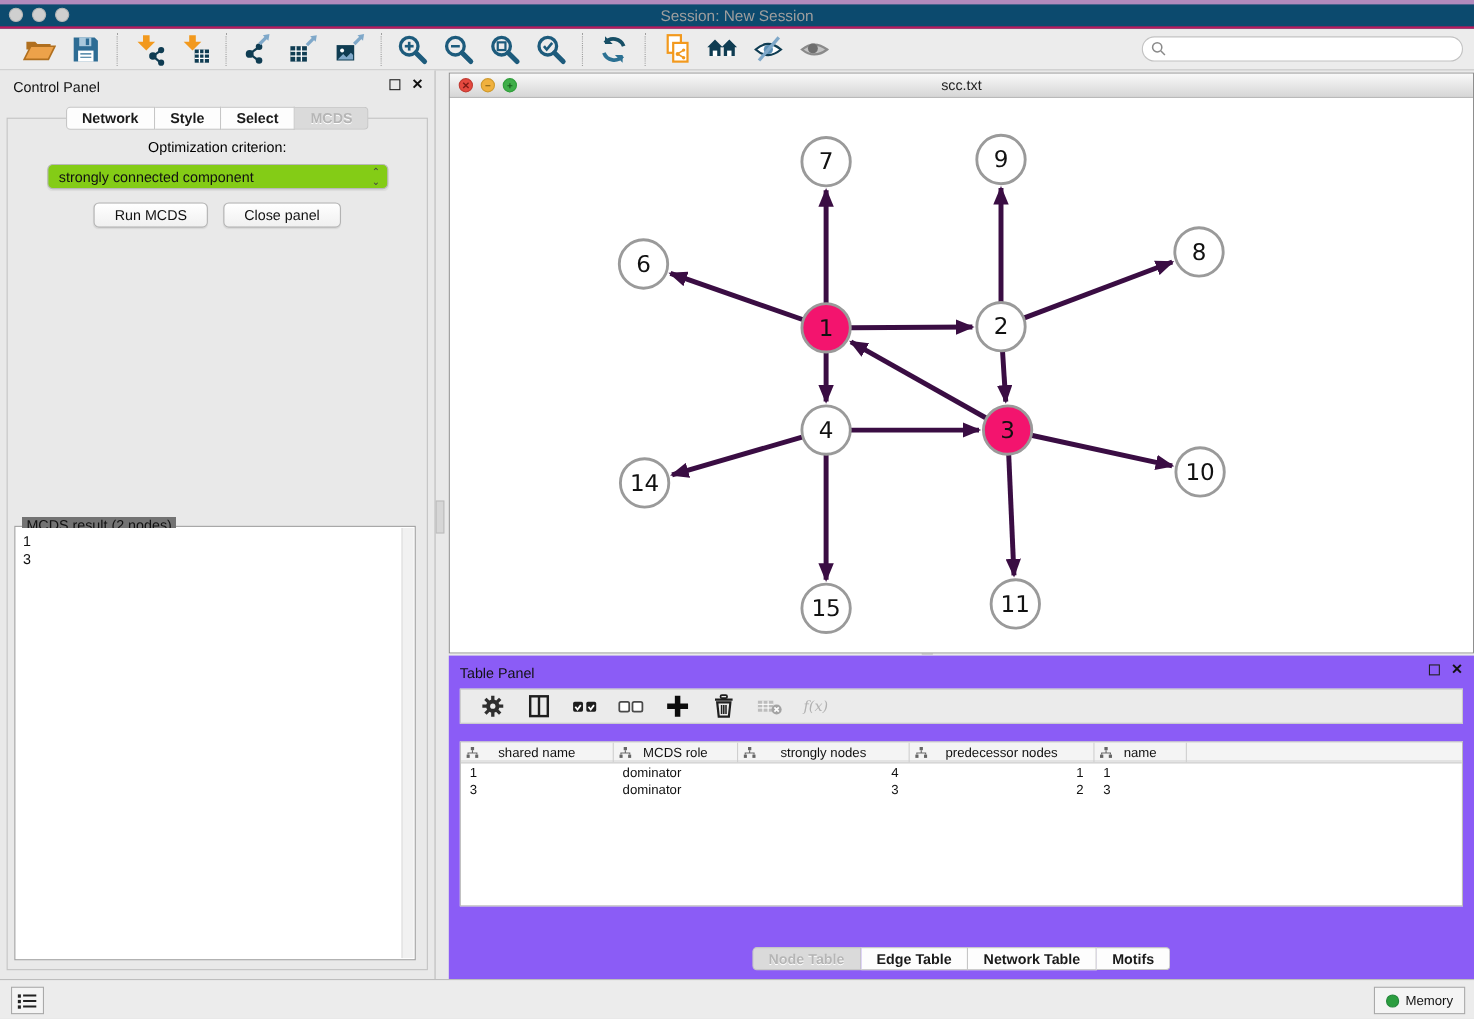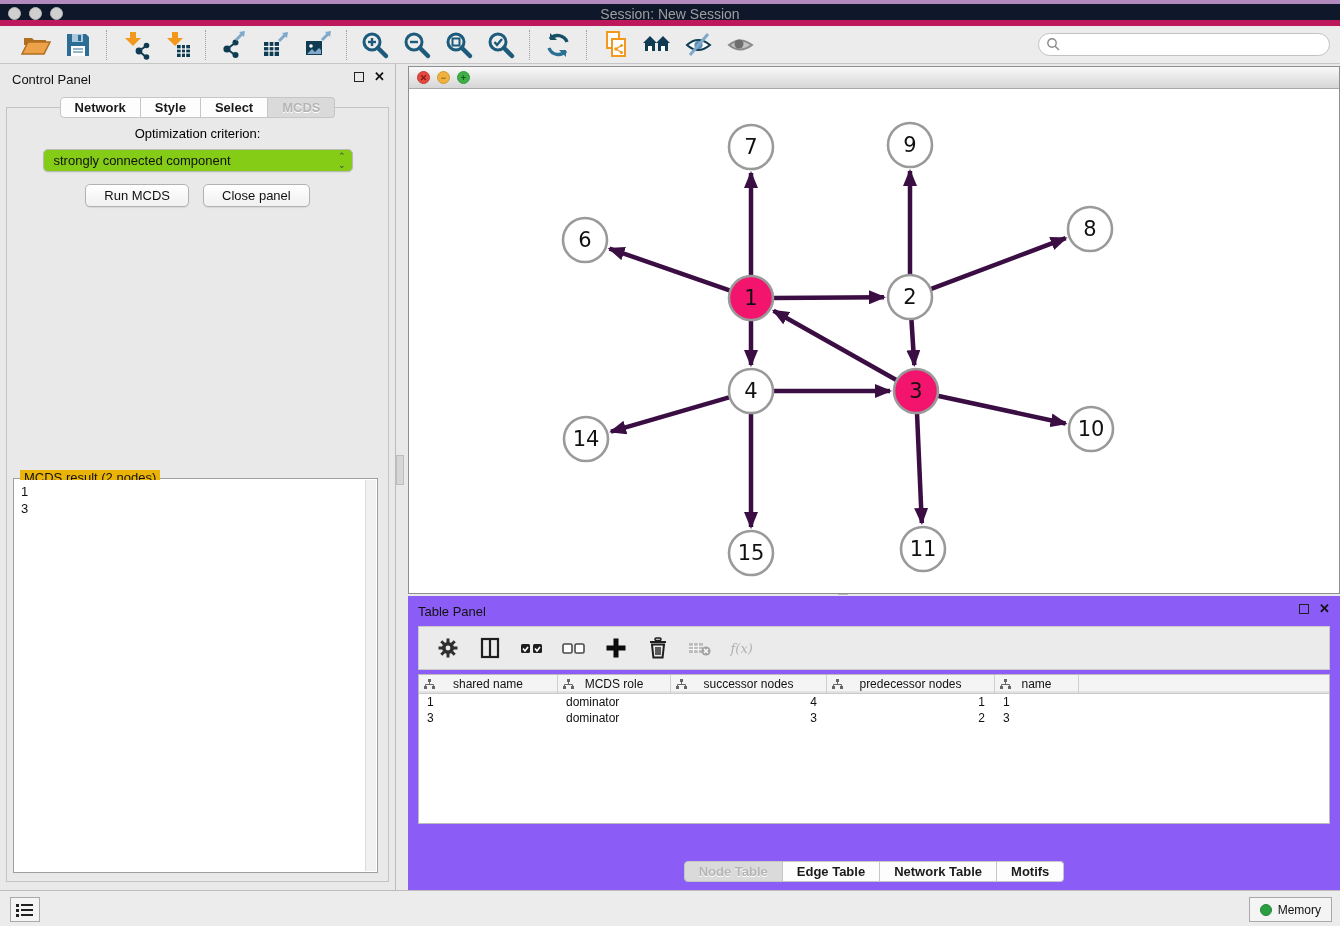--- a/index.html
+++ b/index.html
@@ -3,21 +3,21 @@
 <meta charset="utf-8">
 <style>
   * { margin:0; padding:0; box-sizing:border-box; }
   html,body { width:1340px; height:926px; }
   body { font-family:"Liberation Sans", sans-serif; background:#e9e9e9; position:relative; overflow:hidden; }
 
   .app { position:absolute; inset:0; }
 
   
   .titlebar { position:absolute; left:0; top:0; right:0; height:26px;
-    background:#0f172a; border-bottom:6px solid #be185d; }
+    background:#0c4a6e; border-bottom:2px solid #be185d; }
   .titlebar .accent { position:absolute; left:0; top:0; right:0; height:4px; background:#b28abd; }
   .traffic { position:absolute; left:8px; top:7px; display:flex; gap:8px; }
   .traffic span { width:13px; height:13px; border-radius:50%; background:#cfcfcf; border:1px solid #b6b6b6; }
   .titlebar .title { position:absolute; left:0; right:0; top:6px; text-align:center;
     font-size:14px; color:#9e9e9e; }
 
   
   .toolbar { position:absolute; left:0; top:27px; right:0; height:37px; background:#ececec;
     border-bottom:1px solid #c6c6c6; display:flex; align-items:center; padding-left:8px; }
   .tb-group { display:flex; align-items:center; gap:10px; padding:0 12px; }
@@ -53,21 +53,21 @@
     display:flex; align-items:center; padding-left:10px; box-shadow:0 1px 1px rgba(0,0,0,.06); }
   .dd-arrows { position:absolute; right:6px; top:2px; display:flex; flex-direction:column; line-height:9px;
     font-size:9px; color:#444; }
   .btn-row { display:flex; justify-content:center; gap:14px; margin-top:12px; }
   .aq-btn { height:23px; padding:0 18px; background:linear-gradient(#ffffff,#f0f0f0);
     border:1px solid #b3b3b3; border-radius:5px; font-size:13px; color:#111;
     font-family:"Liberation Sans", sans-serif; box-shadow:0 1px 1px rgba(0,0,0,.08); }
 
   .result-fieldset { position:absolute; left:6px; right:10px; bottom:8px; top:370px;
     border:1px solid #9f9f9f; background:#fff; }
-  .result-legend { position:absolute; left:6px; top:-9px; background:#eab308; padding:0 4px;
+  .result-legend { position:absolute; left:6px; top:-9px; background:#737373; padding:0 4px;
     font-size:13px; color:#111; }
   .result-area { position:absolute; inset:1px 12px 1px 1px; background:#fff; font-size:13px;
     color:#111; padding:3px 0 0 6px; line-height:17px; white-space:pre; overflow:hidden; }
   .result-scroll { position:absolute; top:1px; bottom:1px; right:1px; width:11px; background:#f1f1f1;
     border-left:1px solid #dcdcdc; }
 
   
   .net-window { position:absolute; left:408px; top:66px; right:0; height:528px;
     border:1px solid #8e8e8e; background:#fff; }
   .net-titlebar { position:absolute; left:0; right:0; top:0; height:22px;
@@ -81,21 +81,21 @@
   .net-title { position:absolute; left:0; right:0; top:3px; text-align:center; font-size:13px; color:#222; }
   .net-canvas { position:absolute; left:0; right:0; top:22px; bottom:0; background:#fff; }
   .net-canvas svg { position:absolute; inset:0; }
   .split-grip-v { position:absolute; left:396px; top:455px; width:8px; height:30px; background:#d6d6d6;
     border:1px solid #bdbdbd; }
   .split-grip-h { position:absolute; left:838px; top:588px; width:10px; height:7px; background:#d6d6d6;
     border:1px solid #bdbdbd; }
 
   
   .table-panel { position:absolute; left:408px; top:596px; right:0; bottom:36px; background:#8b5cf6; }
-  .tp-toolbar { position:absolute; left:10px; right:10px; top:30px; height:44px; background:#ebebeb;
+  .tp-toolbar { position:absolute; left:10px; right:10px; top:30px; height:32px; background:#ebebeb;
     border:1px solid #c9c9c9; display:flex; align-items:center; gap:16px; padding-left:16px; }
   .tp-btn { width:26px; height:26px; display:flex; align-items:center; justify-content:center; }
   .tp-table { position:absolute; left:10px; right:10px; top:78px; bottom:66px; background:#fff;
     border:1px solid #bbb; overflow:hidden; }
   .th-row { display:flex; height:19px; background:#f4f4f4; border-bottom:1px solid #c9c9c9;
     box-shadow:inset 0 -2px 0 #e3e3e3; }
   .th-cell { position:relative; height:100%; border-right:1px solid #cfcfcf; display:flex;
     align-items:center; justify-content:center; font-size:12px; color:#111; }
   .th-cell svg { position:absolute; left:5px; top:4px; }
   .tr-row { display:flex; height:16px; font-size:12px; color:#111; }
@@ -348,20 +348,21 @@
   <div class="split-grip-v"></div>
   <div class="split-grip-h"></div>
 
   <div class="net-window">
     <div class="net-titlebar">
       <div class="net-lights">
         <span class="net-light nl-close">✕</span>
         <span class="net-light nl-min">−</span>
         <span class="net-light nl-max">+</span>
       </div>
+      <div class="net-title">scc.txt</div>
     </div>
     <div class="net-canvas">
       <svg id="graphSvg" width="930" height="505" viewBox="0 0 930 505">
           <defs>
             <marker id="arw" markerUnits="userSpaceOnUse" markerWidth="18" markerHeight="14" refX="15" refY="7" orient="auto">
               <path d="M0,0 L17,7 L0,14 z" fill="#3a0d43"></path>
             </marker>
           </defs>
           <line x1="342.0" y1="187.0" x2="342.0" y2="84.0" stroke="#3a0d43" stroke-width="4.5" marker-end="url(#arw)"></line>
           <line x1="321.2" y1="201.7" x2="200.5" y2="159.6" stroke="#3a0d43" stroke-width="4.5" marker-end="url(#arw)"></line>
@@ -527,21 +528,21 @@
             </svg>
             <span>MCDS role</span>
           </div>
           <div class="th-cell" style="width: 156px;">
             <svg width="11" height="11" viewBox="0 0 11 11">
               <rect x="4" y="0" width="3" height="3" fill="#666"></rect>
               <rect x="0" y="7" width="3" height="3" fill="#666"></rect>
               <rect x="8" y="7" width="3" height="3" fill="#666"></rect>
               <path d="M5.5 3 v2 M1.5 7 v-1.5 h8 v1.5" stroke="#666" fill="none"></path>
             </svg>
-            <span>successor nodes</span>
+            <span>strongly nodes</span>
           </div>
           <div class="th-cell" style="width: 168px;">
             <svg width="11" height="11" viewBox="0 0 11 11">
               <rect x="4" y="0" width="3" height="3" fill="#666"></rect>
               <rect x="0" y="7" width="3" height="3" fill="#666"></rect>
               <rect x="8" y="7" width="3" height="3" fill="#666"></rect>
               <path d="M5.5 3 v2 M1.5 7 v-1.5 h8 v1.5" stroke="#666" fill="none"></path>
             </svg>
             <span>predecessor nodes</span>
           </div>

